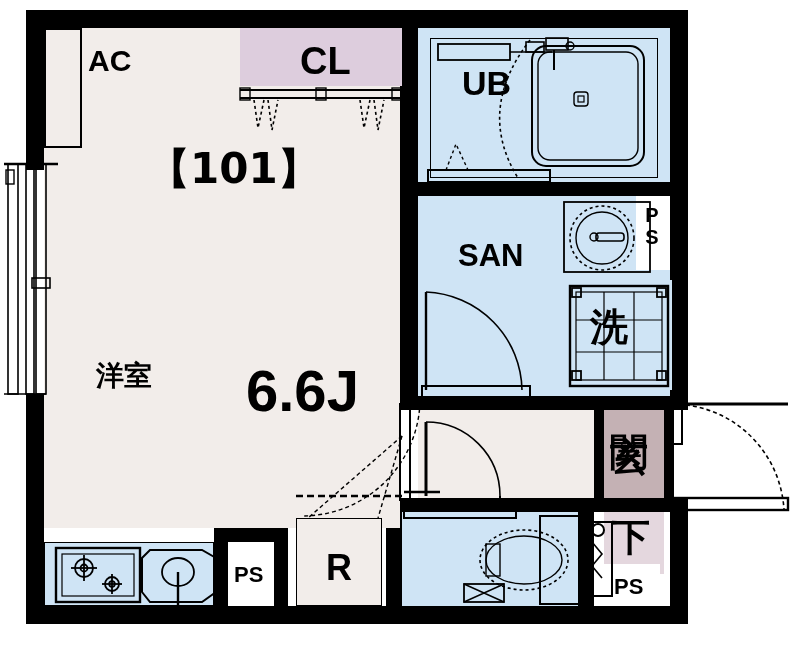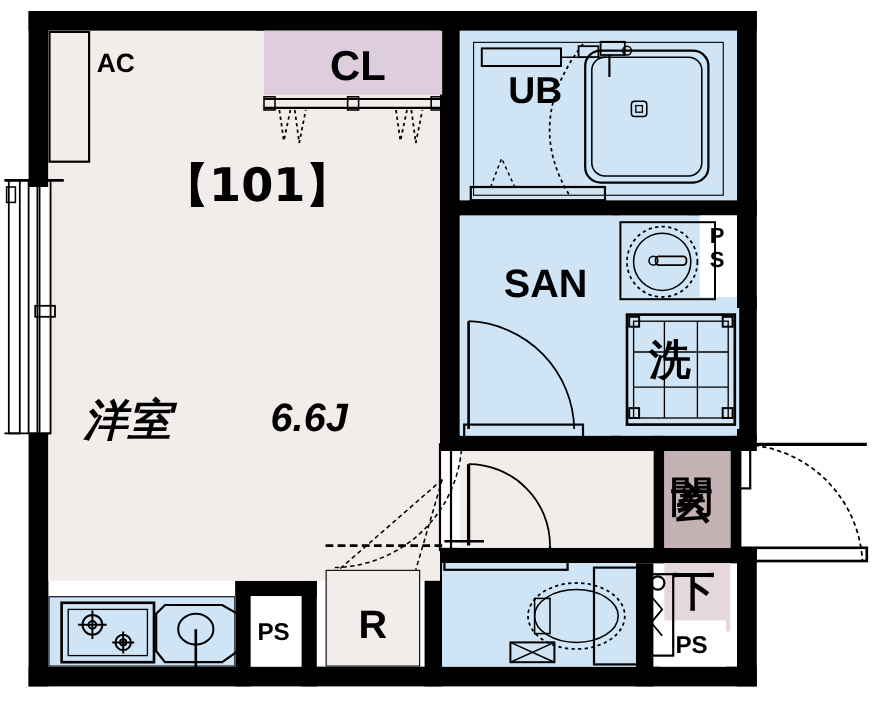--- a/index.html
+++ b/index.html
@@ -256,32 +256,32 @@
     <path class="stk" d="M140 2 A118 118 0 0 1 24 116" stroke-width="1.4" stroke-dasharray="4,3"></path>
     <path class="stk" d="M122 36 L28 118" stroke-width="1.4" stroke-dasharray="4,3"></path>
     <path class="stk" d="M122 36 L98 118" stroke-width="1.4" stroke-dasharray="4,3"></path>
     <line class="stk" x1="16" y1="96" x2="124" y2="96" stroke-width="2.4" stroke-dasharray="7,4"></line>
     <line class="stk" x1="124" y1="92" x2="160" y2="92" stroke-width="2.4"></line>
   </svg>
   <svg width="60" height="110" style="left:388px;top:400px;">
     <rect class="stk" x="12" y="4" width="10" height="96" stroke-width="2" fill="#ffffff"></rect>
   </svg>
 
-  <div class="lbl" style="left:88px;top:46px;font-size:24px;">AC</div>
+  <div class="lbl" style="left:88px;top:46px;font-size:30px;">AC</div>
 
   <div class="lbl" style="left:288px;top:42px;font-size:38px;margin-left:12px;">CL</div>
 
   <div class="lbl" style="left:148px;top:148px;font-size:42px;font-family:'DejaVu Sans',sans-serif;">【101】</div>
 
-  <div class="lbl jp" style="left:76px;top:362px;font-size:40px;font-style:italic;">洋室</div>
-  <div class="lbl" style="left:246px;top:362px;font-size:36px;font-style:italic;">6.6J</div>
+  <div class="lbl jp" style="left:96px;top:362px;font-size:28px;">洋室</div>
+  <div class="lbl" style="left:246px;top:362px;font-size:58px;">6.6J</div>
 
   <div class="lbl" style="left:462px;top:66px;font-size:34px;">UB</div>
 
-  <div class="lbl" style="left:458px;top:240px;font-size:36px;">SAN</div>
+  <div class="lbl" style="left:458px;top:240px;font-size:31px;">SAN</div>
 
   <div class="lbl jp" style="left:590px;top:308px;font-size:38px;">洗</div>
 
   <div class="lbl rot" style="left:642px;top:204px;font-size:20px;">PS</div>
 
   <div class="lbl" style="left:234px;top:564px;font-size:22px;">PS</div>
 
   <div class="lbl" style="left:614px;top:576px;font-size:22px;">PS</div>
 
   <div class="lbl" style="left:326px;top:550px;font-size:36px;">R</div>

